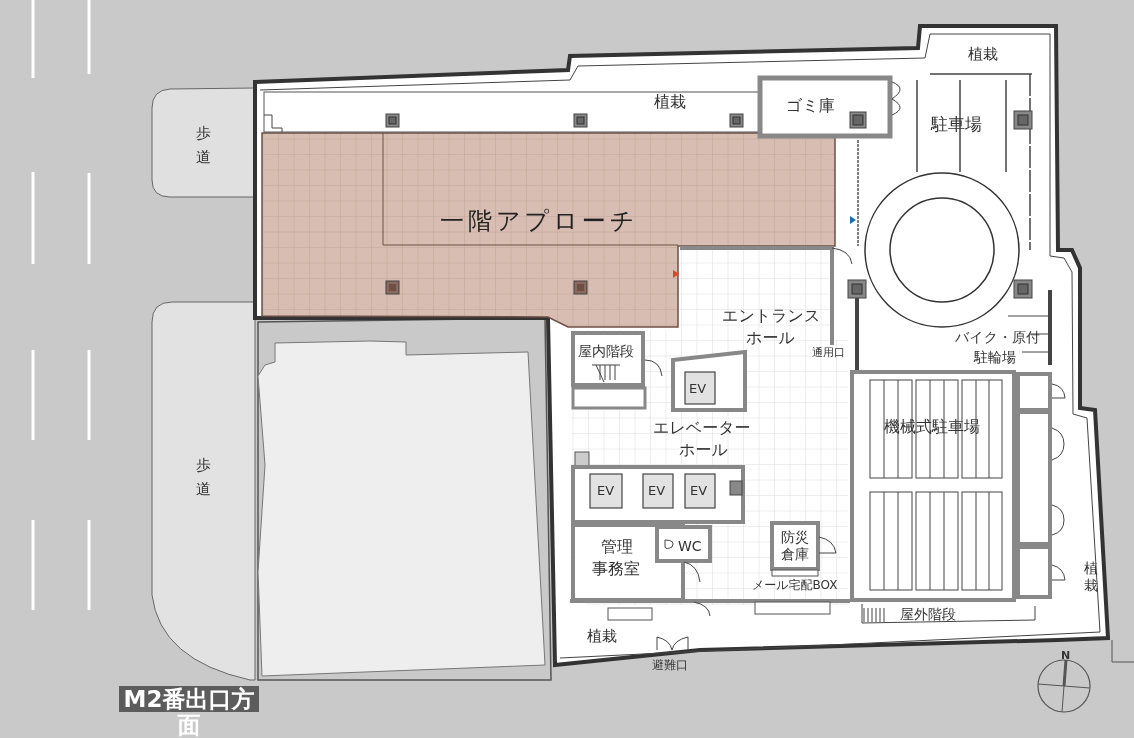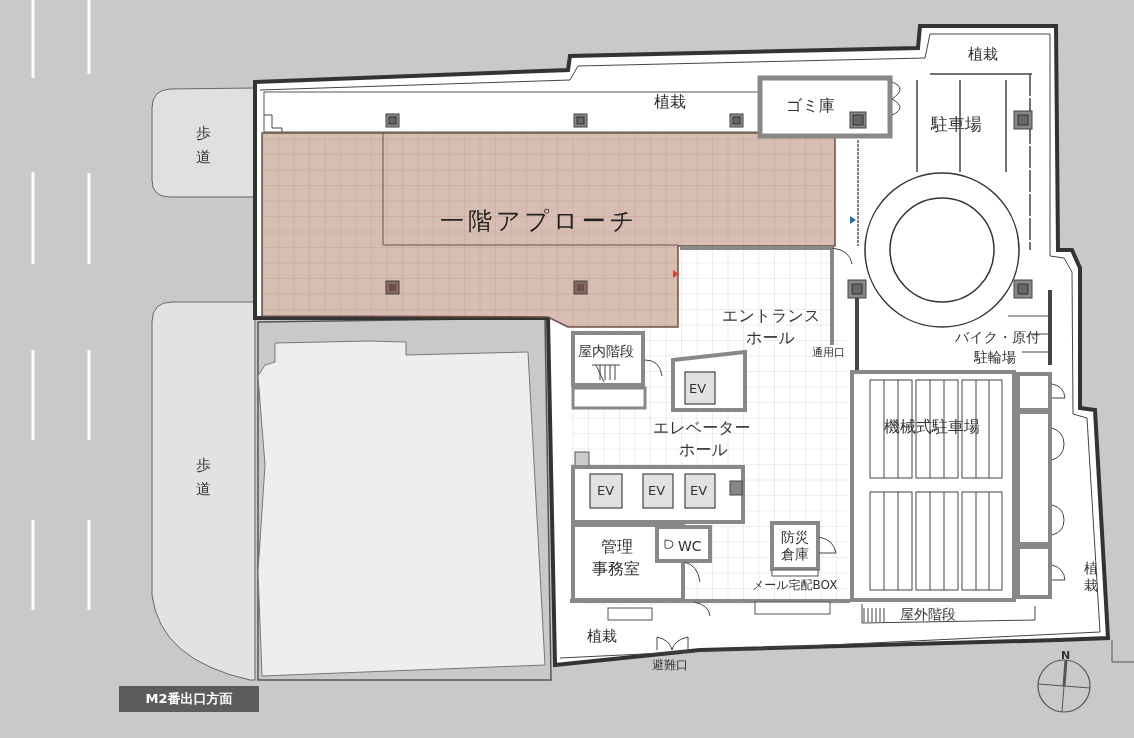--- a/index.html
+++ b/index.html
@@ -5,21 +5,21 @@
   html, body { margin:0; padding:0; }
   body { width:1134px; height:738px; overflow:hidden; background:#c8c9c8; font-family:"DejaVu Sans","Liberation Sans",sans-serif; }
   #plan { position:absolute; left:0; top:0; width:1134px; height:738px; }
   .lbl { font-family:"DejaVu Sans","Liberation Sans",sans-serif; fill:#333; }
   .serif { font-family:"DejaVu Serif","Liberation Serif",serif; fill:#222; }
   .ln { stroke:#444; fill:none; }
   .col { fill:#888; stroke:#444; stroke-width:1; }
   .colin { fill:#666; stroke:#333; stroke-width:1; }
   .ev { fill:#e2e2e2; stroke:#444; stroke-width:1.2; }
   #badge { position:absolute; left:119px; top:686px; width:140px; height:26px; background:#5c5c5c; color:#fff;
-           font-family:"DejaVu Sans","Liberation Sans",sans-serif; font-size:13px; font-weight:bold; line-height:26px; text-align:center; }
+           font-family:"DejaVu Sans","Liberation Sans",sans-serif; font-size:23px; font-weight:bold; line-height:26px; text-align:center; }
 </style>
 </head>
 <body>
 
 <svg id="plan" viewBox="0 0 1134 738" xmlns="http://www.w3.org/2000/svg">
   <defs>
     <pattern id="tileA" width="15.5" height="15.5" patternUnits="userSpaceOnUse">
       <rect width="15.5" height="15.5" fill="#d7bdb2"></rect>
       <path d="M15.5 0V15.5H0" fill="none" stroke="#c4a597" stroke-width="1"></path>
     </pattern>

